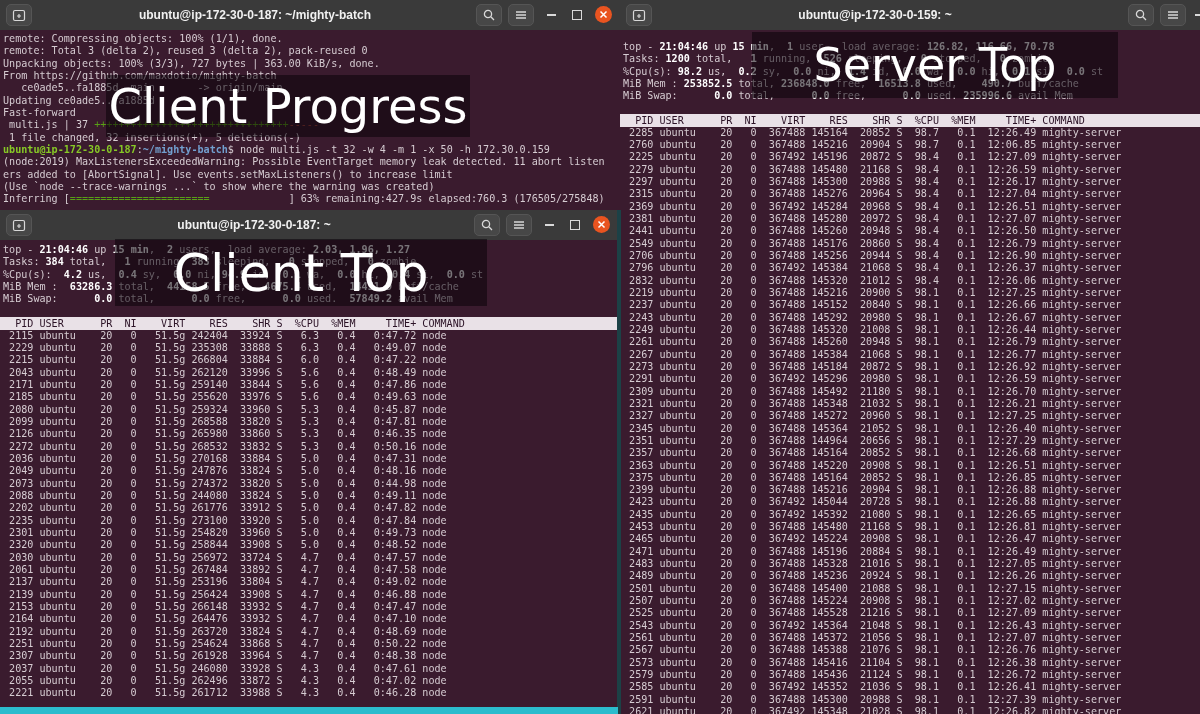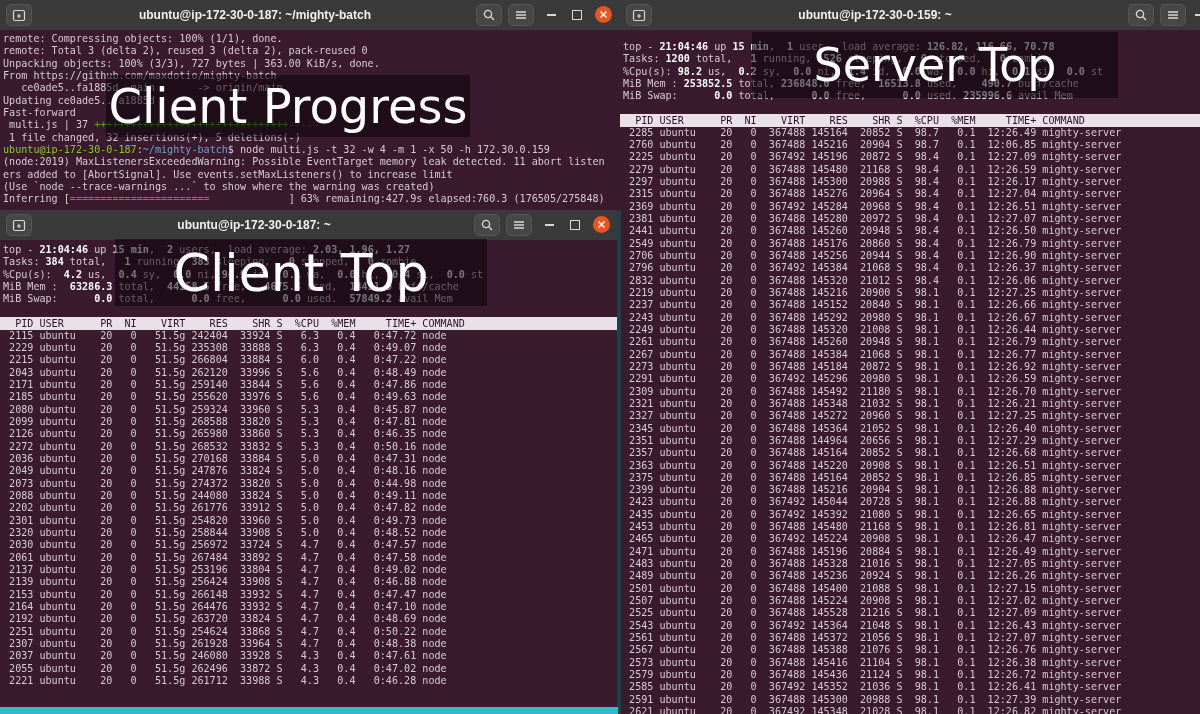--- a/index.html
+++ b/index.html
@@ -10,22 +10,22 @@
   .title-c{left:40px;right:110px;}
   .tb-btn{position:absolute;top:4px;width:26px;height:22px;border-radius:5px;background:#474747;border:1px solid #555;box-sizing:border-box;display:flex;align-items:center;justify-content:center;}
   .tb-plain{position:absolute;top:4px;width:18px;height:22px;display:flex;align-items:center;justify-content:center;}
   .dash{width:9px;height:2px;background:#d9d9d9;}
   .sq{width:8px;height:8px;border:1.5px solid #d9d9d9;}
   .close-btn{position:absolute;top:6px;width:17px;height:17px;border-radius:50%;background:#E95420;display:flex;align-items:center;justify-content:center;}
   .content{position:absolute;left:0;right:0;top:30px;bottom:0;background:#3a1b2e;font-family:"DejaVu Sans Mono",monospace;font-size:10.1px;line-height:12.33px;color:#d6ccd2;overflow:hidden;}
   .pad3{padding-top:3px;} .pad4{padding-top:4px;} .pad6{padding-top:11px;}
   .tl{white-space:pre;height:12.33px;padding-left:3px;overflow:hidden;}
   .tl span.b{color:#ffffff;font-weight:bold;}
-  .tl span.g{color:#87c926;font-weight:normal;}
-  .tl span.bl{color:#729fcf;font-weight:normal;text-align:center;}
+  .tl span.g{color:#87c926;font-weight:bold;}
+  .tl span.bl{color:#729fcf;font-weight:bold;text-align:center;}
   .tl span.gr{color:#59a016;}
   .tl span.r{color:#b04a3a;}
   .hdr{background:#e9e1e7;color:#2b1226;margin-top:11px;height:13px;line-height:13px;}
   .overlay{position:absolute;background:rgba(10,2,10,0.55);display:flex;align-items:center;justify-content:center;color:#ffffff;font-family:"DejaVu Sans",sans-serif;font-weight:400;z-index:10;white-space:nowrap;}
   #cap-a{left:106px;top:75px;width:364px;height:62px;font-size:48px;text-align:right;}
   #cap-b{left:115px;top:239px;width:372px;height:67px;font-size:52px;}
   #cap-c{left:752px;top:32px;width:366px;height:66px;font-size:46px;}
   #divider{position:absolute;left:617px;top:210px;width:4px;height:504px;background:#1c4146;z-index:3;}
   #strip{position:absolute;left:0;top:707px;width:618px;height:7px;background:#2cbccd;z-index:3;}
   #win-a{left:0;top:0;width:620px;height:215px;z-index:1;}
@@ -154,20 +154,21 @@
         <div class="tl"> 2185 ubuntu    20   0   51.5g 255620  33976 S   5.6   0.4   0:49.63 node</div>
         <div class="tl"> 2080 ubuntu    20   0   51.5g 259324  33960 S   5.3   0.4   0:45.87 node</div>
         <div class="tl"> 2099 ubuntu    20   0   51.5g 268588  33820 S   5.3   0.4   0:47.81 node</div>
         <div class="tl"> 2126 ubuntu    20   0   51.5g 265980  33860 S   5.3   0.4   0:46.35 node</div>
         <div class="tl"> 2272 ubuntu    20   0   51.5g 268532  33832 S   5.3   0.4   0:50.16 node</div>
         <div class="tl"> 2036 ubuntu    20   0   51.5g 270168  33884 S   5.0   0.4   0:47.31 node</div>
         <div class="tl"> 2049 ubuntu    20   0   51.5g 247876  33824 S   5.0   0.4   0:48.16 node</div>
         <div class="tl"> 2073 ubuntu    20   0   51.5g 274372  33820 S   5.0   0.4   0:44.98 node</div>
         <div class="tl"> 2088 ubuntu    20   0   51.5g 244080  33824 S   5.0   0.4   0:49.11 node</div>
         <div class="tl"> 2202 ubuntu    20   0   51.5g 261776  33912 S   5.0   0.4   0:47.82 node</div>
+        <div class="tl"> 2235 ubuntu    20   0   51.5g 273100  33920 S   5.0   0.4   0:47.84 node</div>
         <div class="tl"> 2301 ubuntu    20   0   51.5g 254820  33960 S   5.0   0.4   0:49.73 node</div>
         <div class="tl"> 2320 ubuntu    20   0   51.5g 258844  33908 S   5.0   0.4   0:48.52 node</div>
         <div class="tl"> 2030 ubuntu    20   0   51.5g 256972  33724 S   4.7   0.4   0:47.57 node</div>
         <div class="tl"> 2061 ubuntu    20   0   51.5g 267484  33892 S   4.7   0.4   0:47.58 node</div>
         <div class="tl"> 2137 ubuntu    20   0   51.5g 253196  33804 S   4.7   0.4   0:49.02 node</div>
         <div class="tl"> 2139 ubuntu    20   0   51.5g 256424  33908 S   4.7   0.4   0:46.88 node</div>
         <div class="tl"> 2153 ubuntu    20   0   51.5g 266148  33932 S   4.7   0.4   0:47.47 node</div>
         <div class="tl"> 2164 ubuntu    20   0   51.5g 264476  33932 S   4.7   0.4   0:47.10 node</div>
         <div class="tl"> 2192 ubuntu    20   0   51.5g 263720  33824 S   4.7   0.4   0:48.69 node</div>
         <div class="tl"> 2251 ubuntu    20   0   51.5g 254624  33868 S   4.7   0.4   0:50.22 node</div>

